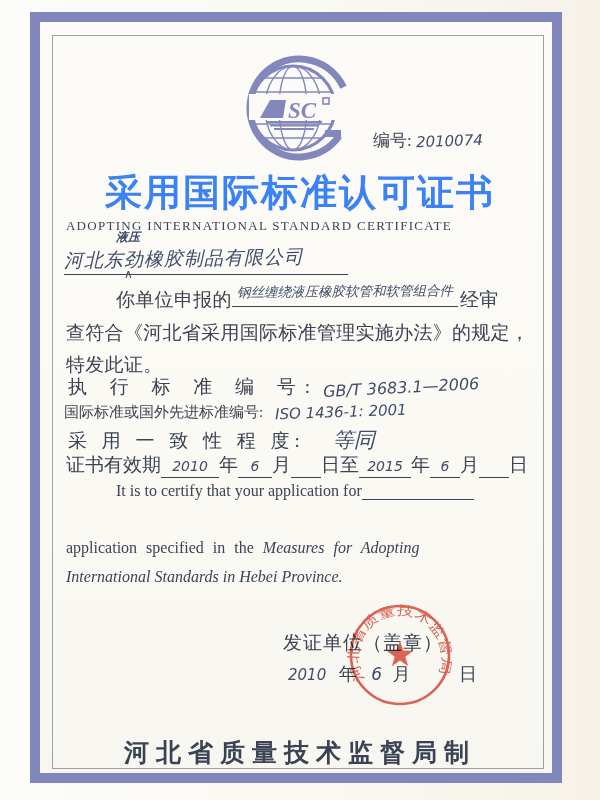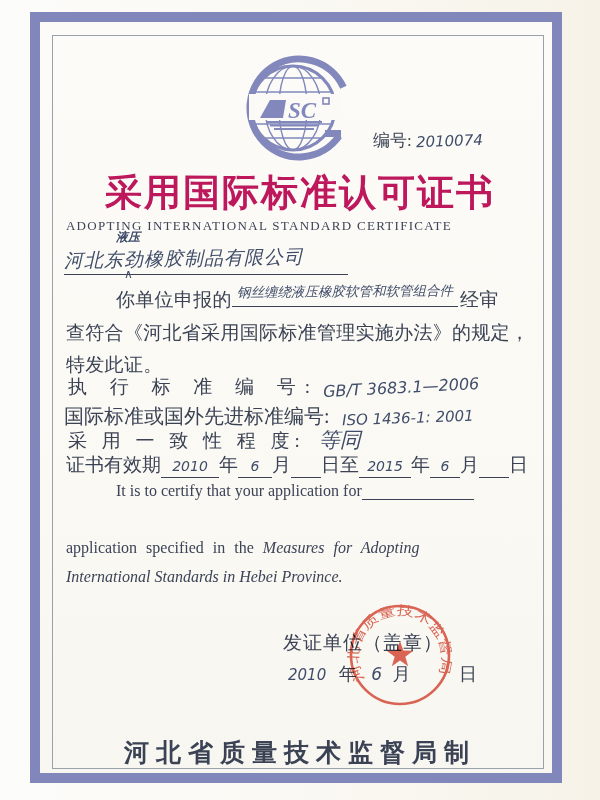--- a/index.html
+++ b/index.html
@@ -20,42 +20,42 @@
     left:52px;top:35px;width:492px;height:734px;box-sizing:border-box;
     border:1px solid #9aa1ac;
   }
   
   .cn{color:#3a4254;font-family:"Liberation Serif","DejaVu Serif",serif;}
   .en{color:#3c4357;font-family:"Liberation Serif","DejaVu Serif",serif;}
   .hw{color:#404d6a;font-family:"DejaVu Sans",sans-serif;font-style:italic;}
   .it{font-style:italic;}
   .title{
     left:0;width:600px;top:168px;text-align:center;
-    font-size:37px;font-weight:700;letter-spacing:2px;color:#be185d;
+    font-size:37px;font-weight:700;letter-spacing:2px;color:#3b82f6;
   }
   .subtitle{
     left:0;width:518px;top:218px;text-align:center;
     font-size:13px;letter-spacing:1.3px;color:#3d4458;
   }
   .numrow{left:373px;top:129px;font-size:17px;}
   .numval{font-size:15px;display:inline-block;transform:rotate(-2deg);margin-left:4px;}
   
   .company{left:64px;top:246px;width:284px;border-bottom:1.5px solid #3a4254;height:28px;}
   .companyname{font-size:19px;letter-spacing:1px;display:inline-block;transform:rotate(-1deg);}
   .ins{left:52px;top:-17px;font-size:12px;font-weight:bold;}
   .caret{left:60px;top:21px;font-size:12px;color:#404d6a;}
   
   .p19{font-size:19px;letter-spacing:0.3px;}
   .prodblank{left:232px;top:282px;width:226px;border-bottom:1.5px solid #3a4254;height:24px;text-align:center;}
   .prod{font-size:13.5px;letter-spacing:0;white-space:nowrap;display:inline-block;transform:rotate(-0.5deg);}
   
   .lbl-spaced{letter-spacing:9px;}
   .lbl-spaced2{letter-spacing:5px;}
   .f-std-val{font-size:16px;display:inline-block;transform:rotate(-3deg);}
-  .f-intl-lbl{font-size:20px;text-align:center;}
+  .f-intl-lbl{font-size:15px;text-align:center;}
   .f-intl-val{font-size:15px;display:inline-block;transform:rotate(-2deg);}
   .f-conf-val{font-size:21px;}
   
   .validity{left:66px;top:452px;font-size:19px;white-space:nowrap;}
   .bl{display:inline-block;border-bottom:1.5px solid #3a4254;text-align:center;vertical-align:bottom;height:24px;box-sizing:border-box;}
   .bl .hw{font-size:14px;}
   
   .eline{font-size:16px;}
   .ebl{display:inline-block;border-bottom:1px solid #3c4357;height:18px;vertical-align:bottom;}
   .ws{word-spacing:5px;}
@@ -131,21 +131,21 @@
     <span class="hw f-std-val">GB/T 3683.1—2006</span>
   </div>
 
   <div class="abs" style="left:64px;top:403px;">
     <span class="cn f-intl-lbl">国际标准或国外先进标准编号:</span>
     <span class="hw f-intl-val" style="margin-left:8px;">ISO 1436-1: 2001</span>
   </div>
 
   <div class="abs" style="left:68px;top:426px;">
     <span class="cn p19 lbl-spaced2">采 用 一 致 性 程 度:</span>
-    <span class="hw f-conf-val" style="margin-left:10px;">等同</span>
+    <span class="hw f-conf-val" style="margin-left:24px;">等同</span>
   </div>
 
   <div class="abs validity cn">
     <span>证书有效期</span><span class="bl" style="width:58px;"><span class="hw">2010</span></span><span>年</span><span class="bl" style="width:34px;"><span class="hw">6</span></span><span>月</span><span class="bl" style="width:30px;"></span><span>日至</span><span class="bl" style="width:52px;"><span class="hw">2015</span></span><span>年</span><span class="bl" style="width:30px;"><span class="hw">6</span></span><span>月</span><span class="bl" style="width:30px;"></span><span>日</span>
   </div>
 
   <div class="abs en eline" style="left:116px;top:481px;">
     <span>It is to certify that your application for</span><span class="ebl" style="width:112px;"></span>
   </div>
   <div class="abs en eline ws" style="left:66px;top:539px;">

